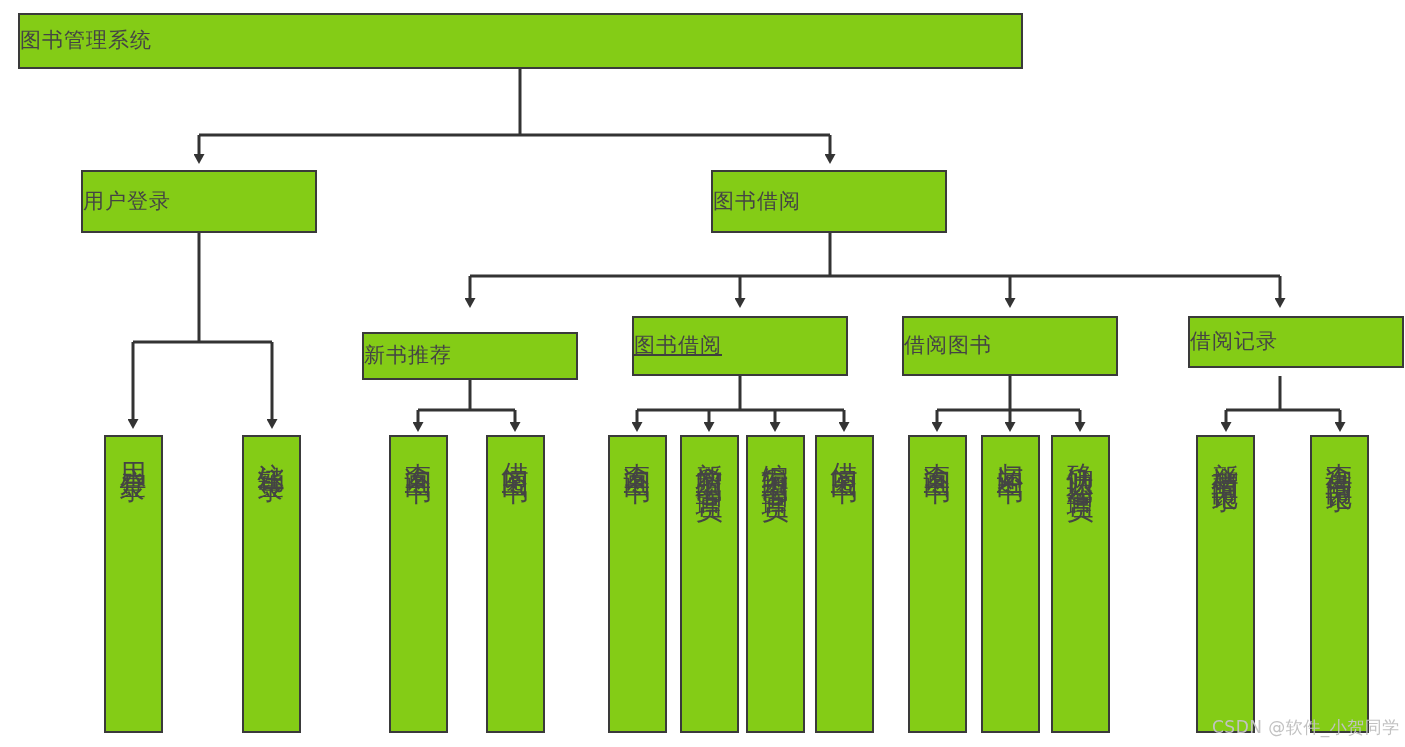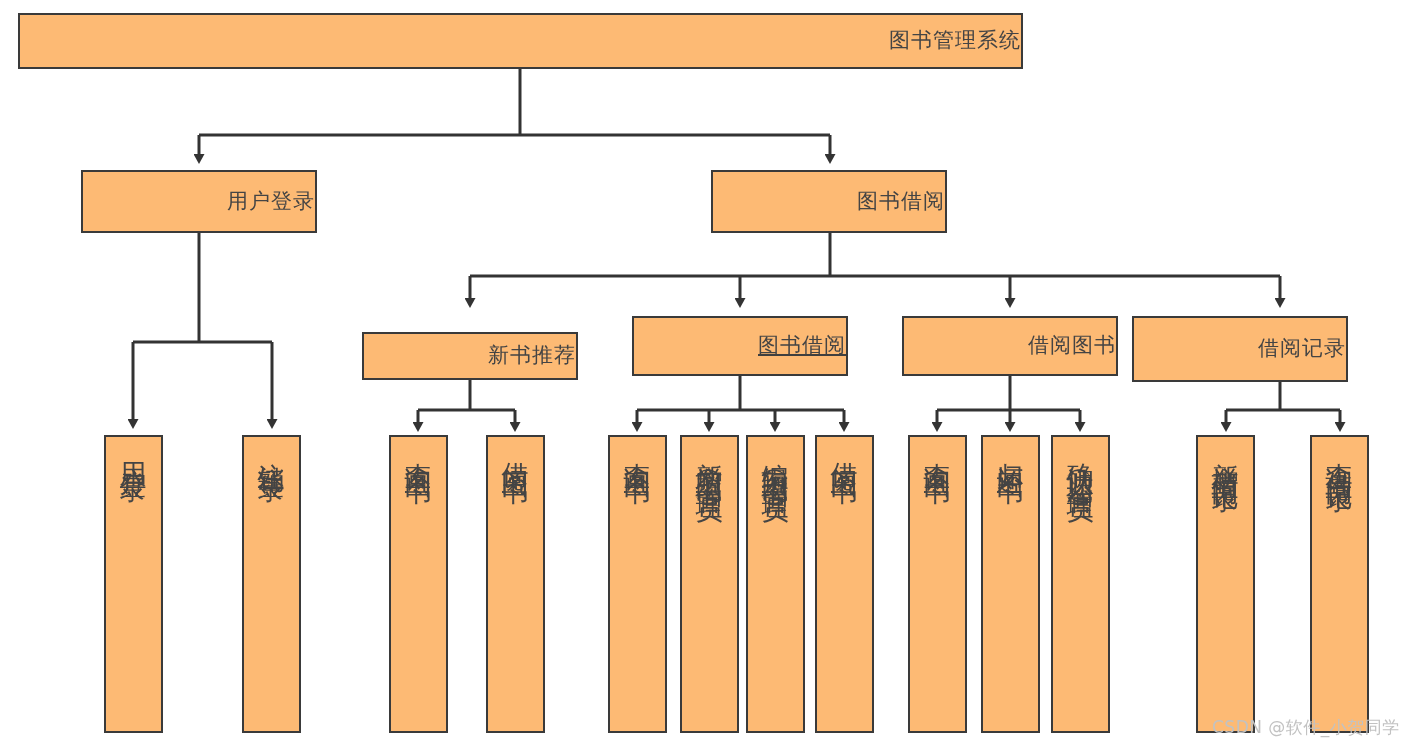--- a/index.html
+++ b/index.html
@@ -3,25 +3,25 @@
 <meta charset="utf-8">
 <style>
   html,body{margin:0;padding:0;background:#ffffff;}
   body{font-family:"DejaVu Sans","Liberation Sans",sans-serif;}
   #canvas{position:relative;width:1405px;height:747px;background:#ffffff;overflow:hidden;}
   svg#wires{position:absolute;left:0;top:0;width:1405px;height:747px;pointer-events:none;}
 
   .node{
     position:absolute;
     box-sizing:border-box;
-    background:#fdba74;
+    background:#84cc16;
     border:2px solid #3a3a3a;
     display:flex;
     align-items:center;
-    justify-content:flex-end;
+    justify-content:flex-start;
     color:#3f3f3f;
     z-index:2;
   }
   .node .lbl{
     display:block;
     line-height:1.22;
     text-align:center;
     color:#444444;
     white-space:pre-line;
   }
@@ -120,21 +120,21 @@
 
   <div class="node horiz" style="left:362px;top:332px;width:216px;height:48px;">
     <span class="lbl">新书推荐</span>
   </div>
   <div class="node horiz" style="left:632px;top:316px;width:216px;height:60px;text-decoration:underline;">
     <span class="lbl">图书借阅</span>
   </div>
   <div class="node horiz" style="left:902px;top:316px;width:216px;height:60px;">
     <span class="lbl">借阅图书</span>
   </div>
-  <div class="node horiz" style="left:1132px;top:316px;width:216px;height:66px;">
+  <div class="node horiz" style="left:1188px;top:316px;width:216px;height:52px;">
     <span class="lbl">借阅记录</span>
   </div>
 
   <div class="node vert" style="left:104px;top:435px;width:59px;height:298px;">
     <span class="lbl">用户登录</span>
   </div>
   <div class="node vert" style="left:242px;top:435px;width:59px;height:298px;">
     <span class="lbl">注销登录</span>
   </div>
 

